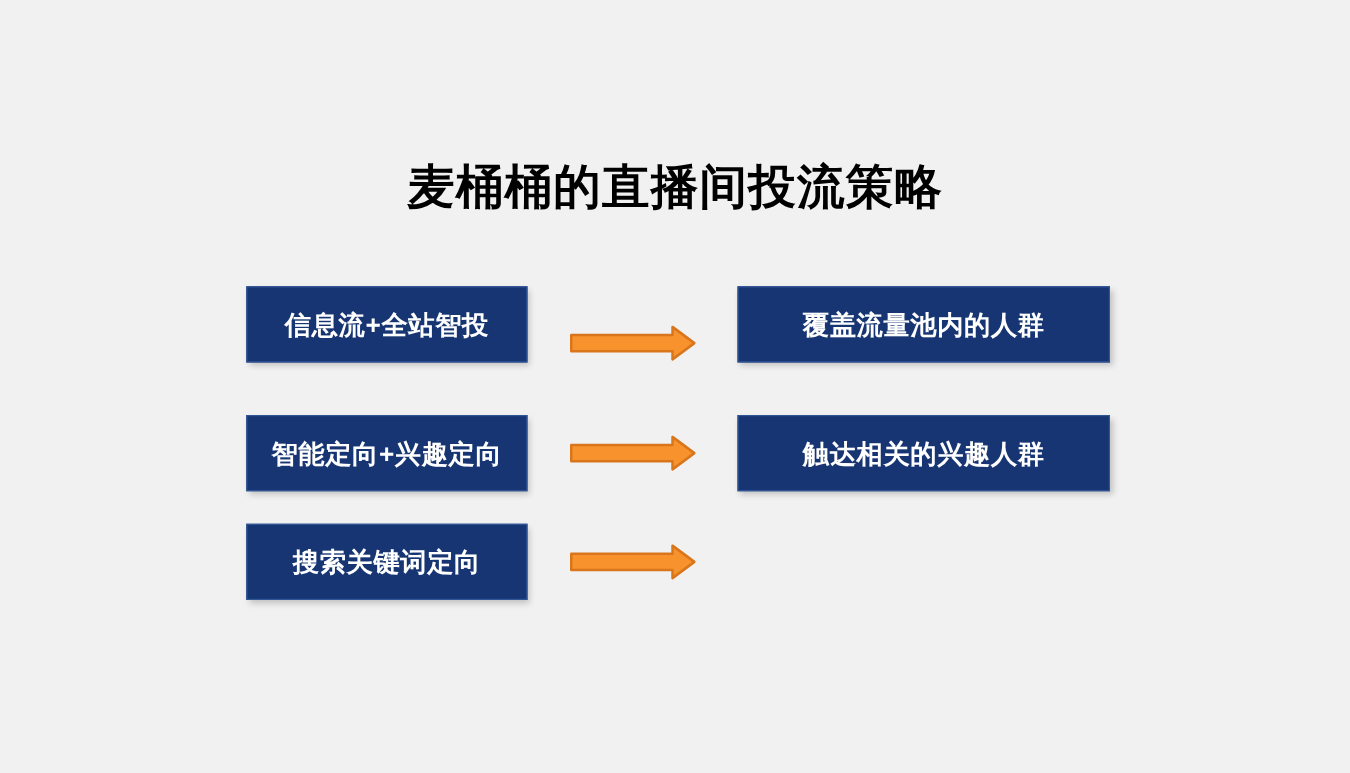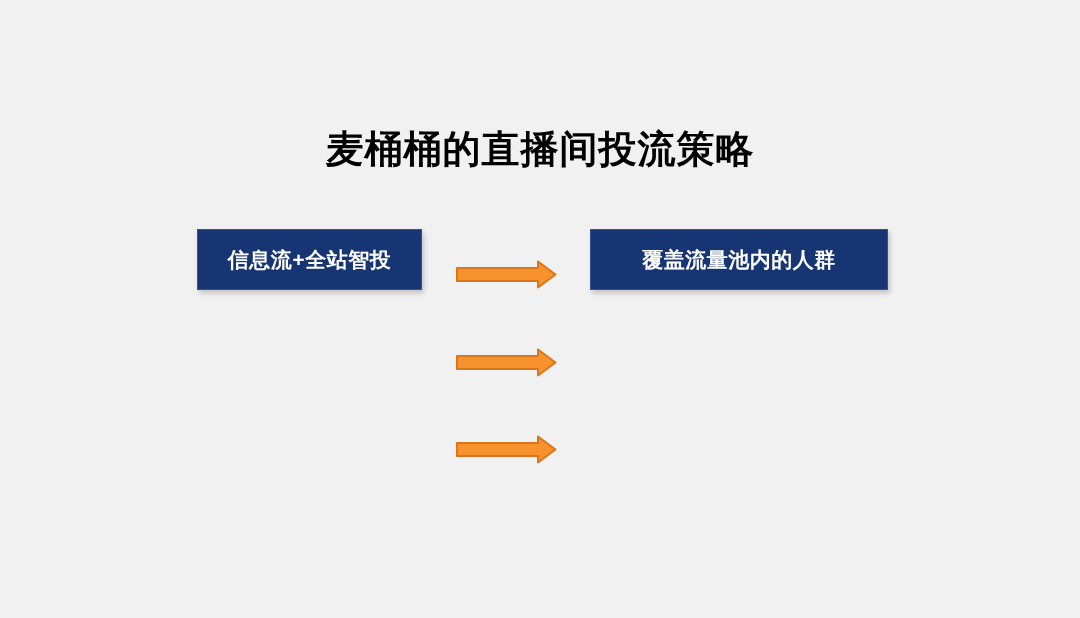--- a/index.html
+++ b/index.html
@@ -1,19 +1,19 @@
 <!DOCTYPE html>
 <html style="--bg: #F1F1F2; --title-color: #000000; --box-fill: #163572; --box-border: #2F5597; --box-text: #FFFFFF; --arrow-fill: #F8922D; --arrow-border: #D9761C;"><head>
 <meta charset="utf-8">
 <style>
   html,body { margin:0; padding:0; }
   body { background:#e8e8e9; font-family:"Liberation Sans","DejaVu Sans",sans-serif; }
   .canvas {
     position:relative; width:1080px; height:618px;
-    background:var(--bg,#F1F1F2); overflow:hidden; margin:0 auto;font-family:Liberation Mono, monospace;
+    background:var(--bg,#F1F1F2); overflow:hidden; margin:0 auto;
   }
   .title {
     position:absolute; left:0; top:124px; width:100%;
     text-align:center; font-size:38px; font-weight:bold;
     letter-spacing:1px; color:var(--title-color,#000);
   }
   .box {
     position:absolute; height:61px; box-sizing:border-box;
     display:flex; align-items:center; justify-content:center;
     background:var(--box-fill,#163572);
@@ -42,25 +42,34 @@
   </div>
   <div class="arrow r1">
     <svg viewBox="0 0 101 29" aria-hidden="true">
       <polygon points="1,8 82,8 82,1.5 99.5,14.5 82,27.5 82,21 1,21"></polygon>
     </svg>
   </div>
   <div class="box right r1">
     <span>覆盖流量池内的人群</span>
   </div>
 
+  <div class="box left r2">
+    <span>智能定向+兴趣定向</span>
+  </div>
   <div class="arrow r2">
     <svg viewBox="0 0 101 29" aria-hidden="true">
       <polygon points="1,8 82,8 82,1.5 99.5,14.5 82,27.5 82,21 1,21"></polygon>
     </svg>
   </div>
+  <div class="box right r2">
+    <span>触达相关的兴趣人群</span>
+  </div>
 
+  <div class="box left r3">
+    <span>搜索关键词定向</span>
+  </div>
   <div class="arrow r3">
     <svg viewBox="0 0 101 29" aria-hidden="true">
       <polygon points="1,8 82,8 82,1.5 99.5,14.5 82,27.5 82,21 1,21"></polygon>
     </svg>
   </div>
 
 </div>
 
 </body></html>

